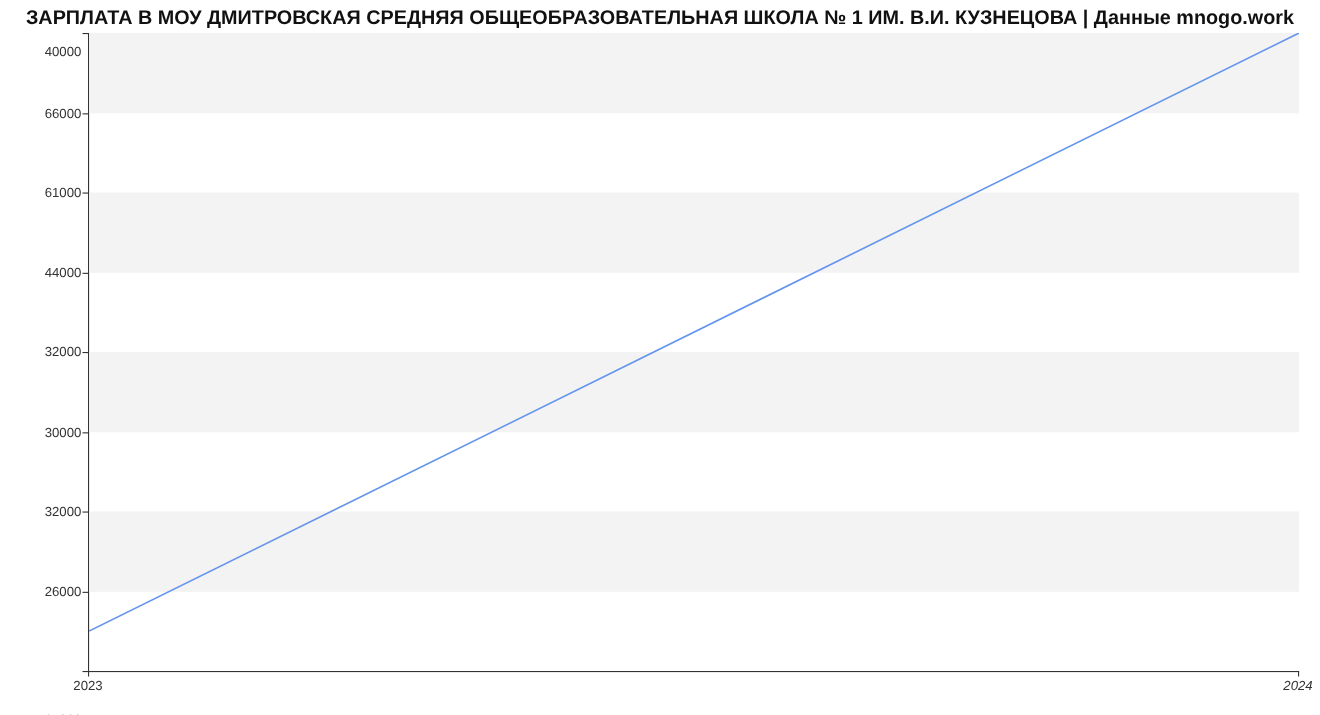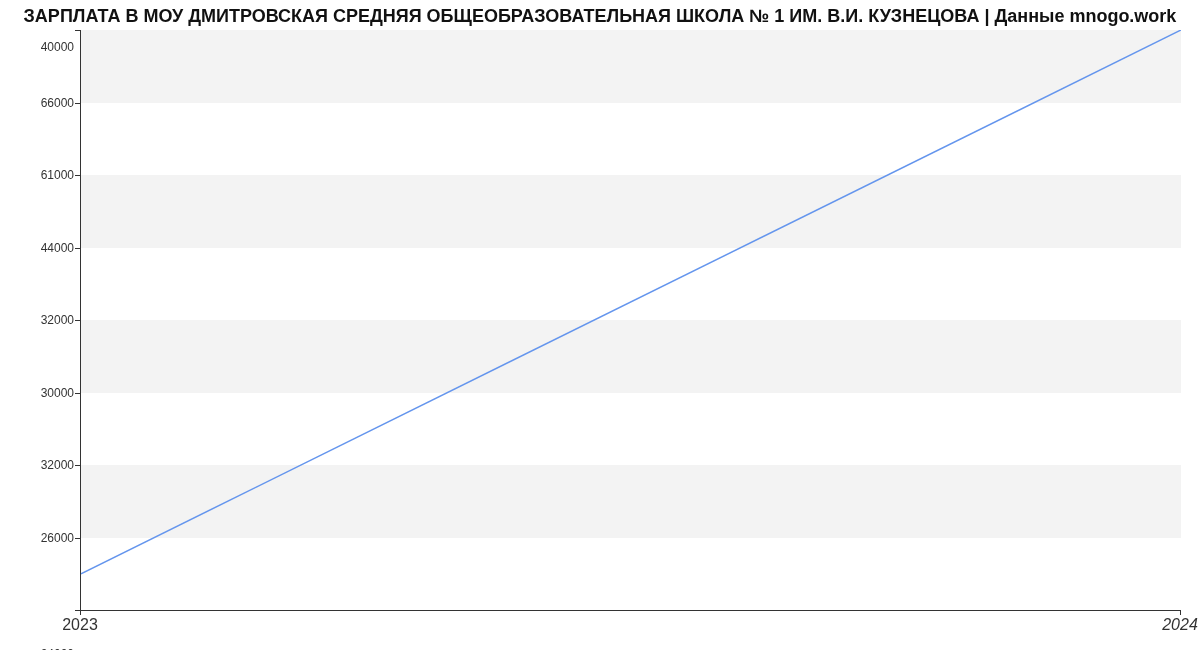--- a/index.html
+++ b/index.html
@@ -53,21 +53,21 @@
   .y-tick-mark {
     position: absolute;
     left: 75px;
     width: 5px;
     height: 1px;
     background: #333;
   }
   .x-tick-label {
     position: absolute;
     top: 616px;
-    font-size: 16px;
+    font-size: 12px;
     color: #333;
     transform: translateX(-50%);
   }
   .x-tick-mark {
     position: absolute;
     top: 610px;
     width: 1px;
     height: 5px;
     background: #333;
   }

